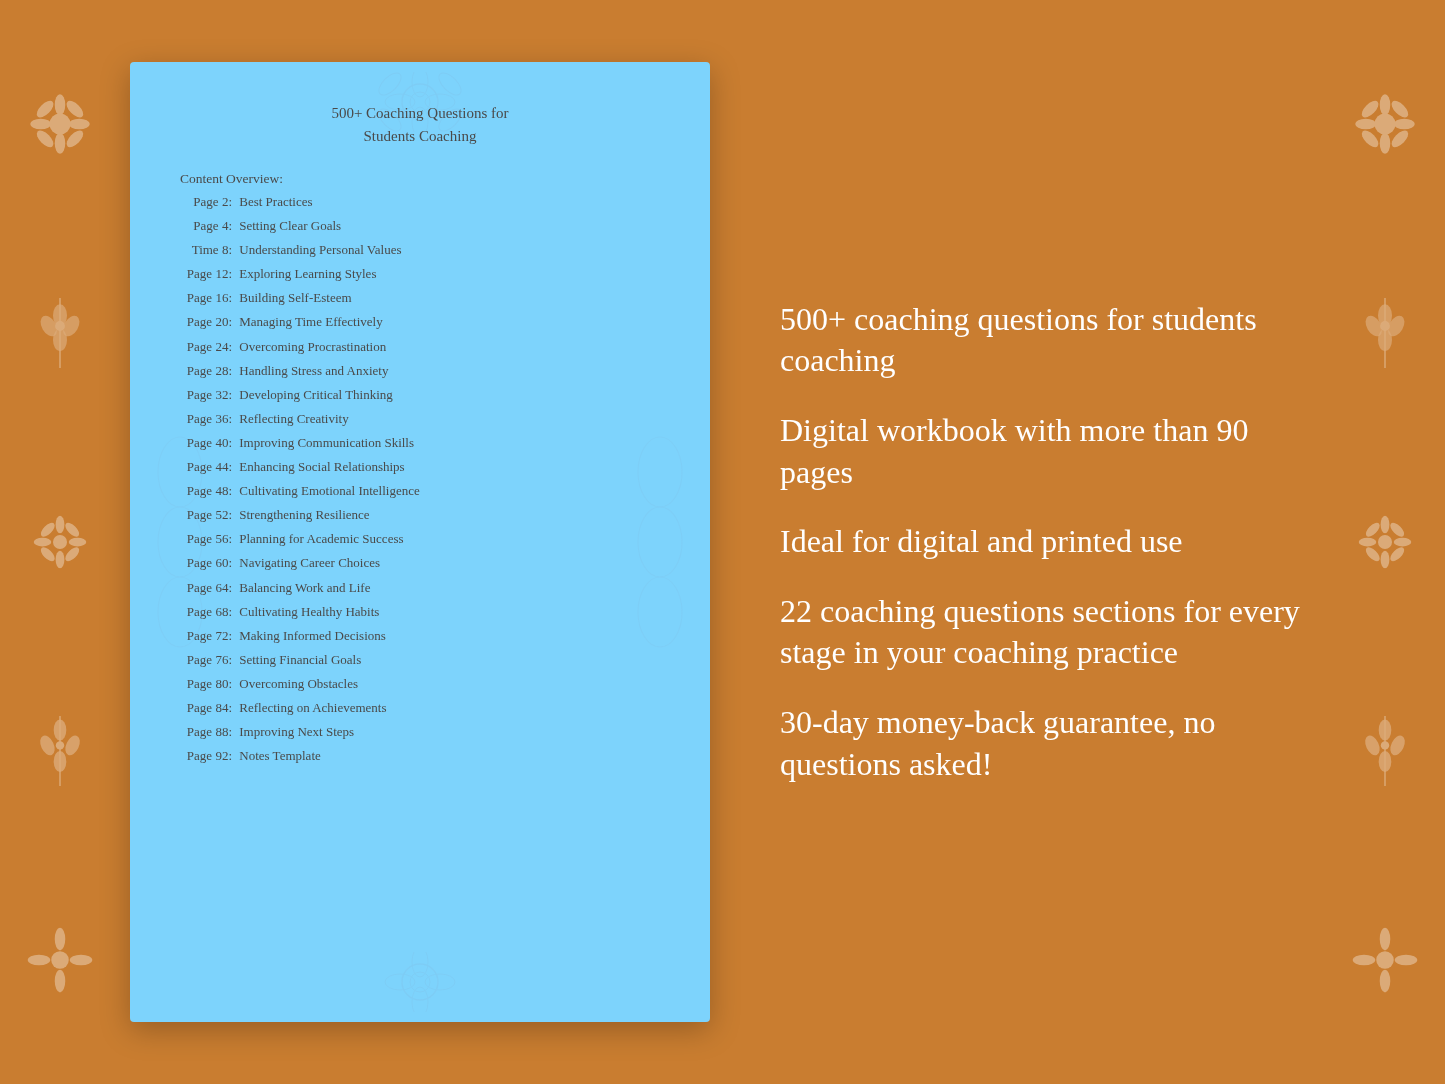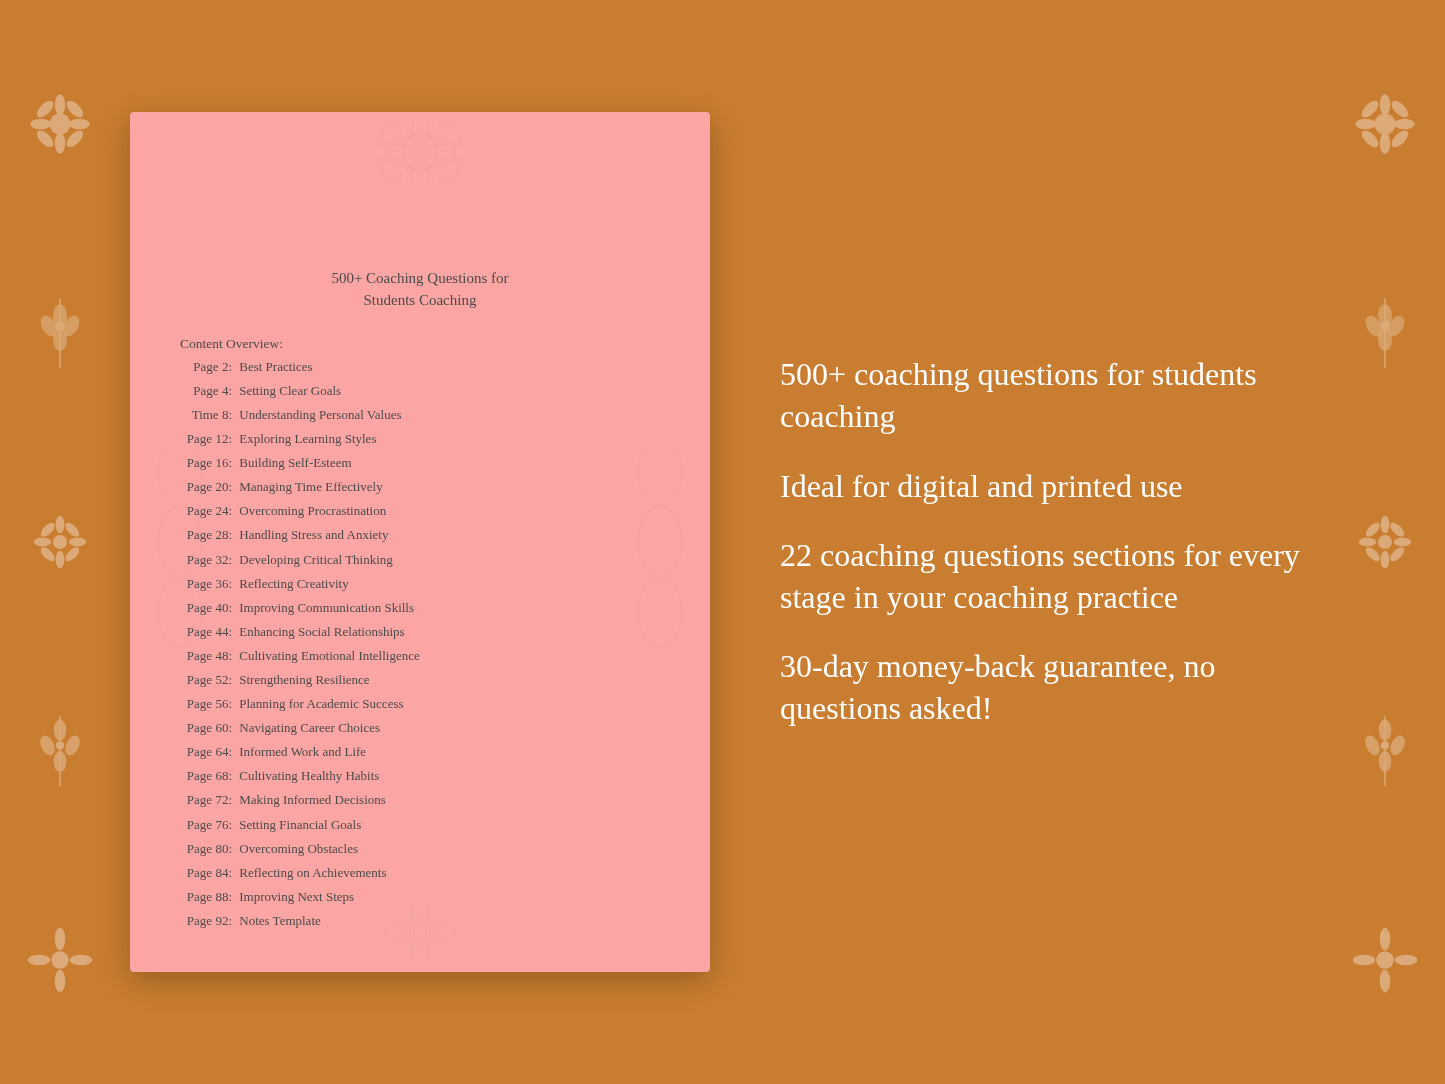--- a/index.html
+++ b/index.html
@@ -56,32 +56,31 @@
       align-items: center;
       justify-content: center;
       width: 100%;
       height: 100%;
       padding: 40px 130px;
       gap: 60px;
     }
 
     
     .document {
-      background: #fca5a5;
+      background: #7dd3fc;
       width: 580px;
       min-width: 580px;
-      height: 860px;
+      height: 960px;
       border-radius: 4px;
       box-shadow: 0 8px 30px rgba(0,0,0,0.25);
       padding: 40px 50px 40px 50px;
       position: relative;
       overflow: hidden;
       display: flex;
       flex-direction: column;
-      justify-content: flex-end;
     }
 
     .document-watermark-top {
       position: absolute;
       top: 10px;
       left: 50%;
       transform: translateX(-50%);
       opacity: 0.08;
       width: 300px;
     }
@@ -322,31 +321,32 @@
         <li class="toc-item"><span class="toc-page">Page 24:</span><span> Overcoming Procrastination</span></li>
         <li class="toc-item"><span class="toc-page">Page 28:</span><span> Handling Stress and Anxiety</span></li>
         <li class="toc-item"><span class="toc-page">Page 32:</span><span> Developing Critical Thinking</span></li>
         <li class="toc-item"><span class="toc-page">Page 36:</span><span> Reflecting Creativity</span></li>
         <li class="toc-item"><span class="toc-page">Page 40:</span><span> Improving Communication Skills</span></li>
         <li class="toc-item"><span class="toc-page">Page 44:</span><span> Enhancing Social Relationships</span></li>
         <li class="toc-item"><span class="toc-page">Page 48:</span><span> Cultivating Emotional Intelligence</span></li>
         <li class="toc-item"><span class="toc-page">Page 52:</span><span> Strengthening Resilience</span></li>
         <li class="toc-item"><span class="toc-page">Page 56:</span><span> Planning for Academic Success</span></li>
         <li class="toc-item"><span class="toc-page">Page 60:</span><span> Navigating Career Choices</span></li>
-        <li class="toc-item"><span class="toc-page">Page 64:</span><span> Informed Work and Life</span></li>
+        <li class="toc-item"><span class="toc-page">Page 64:</span><span> Balancing Work and Life</span></li>
         <li class="toc-item"><span class="toc-page">Page 68:</span><span> Cultivating Healthy Habits</span></li>
         <li class="toc-item"><span class="toc-page">Page 72:</span><span> Making Informed Decisions</span></li>
         <li class="toc-item"><span class="toc-page">Page 76:</span><span> Setting Financial Goals</span></li>
         <li class="toc-item"><span class="toc-page">Page 80:</span><span> Overcoming Obstacles</span></li>
         <li class="toc-item"><span class="toc-page">Page 84:</span><span> Reflecting on Achievements</span></li>
         <li class="toc-item"><span class="toc-page">Page 88:</span><span> Improving Next Steps</span></li>
         <li class="toc-item"><span class="toc-page">Page 92:</span><span> Notes Template</span></li>
       </ul>
   </div>
 
   <div class="right-panel" id="features-panel">
   <div class="feature-text">500+ coaching questions for students coaching</div>
+      <div class="feature-text">Digital workbook with more than 90 pages</div>
       <div class="feature-text">Ideal for digital and printed use</div>
       <div class="feature-text">22 coaching questions sections for every stage in your coaching practice</div>
       <div class="feature-text">30-day money-back guarantee, no questions asked!</div>
     </div>
 
 </div>
 
 </body></html>

